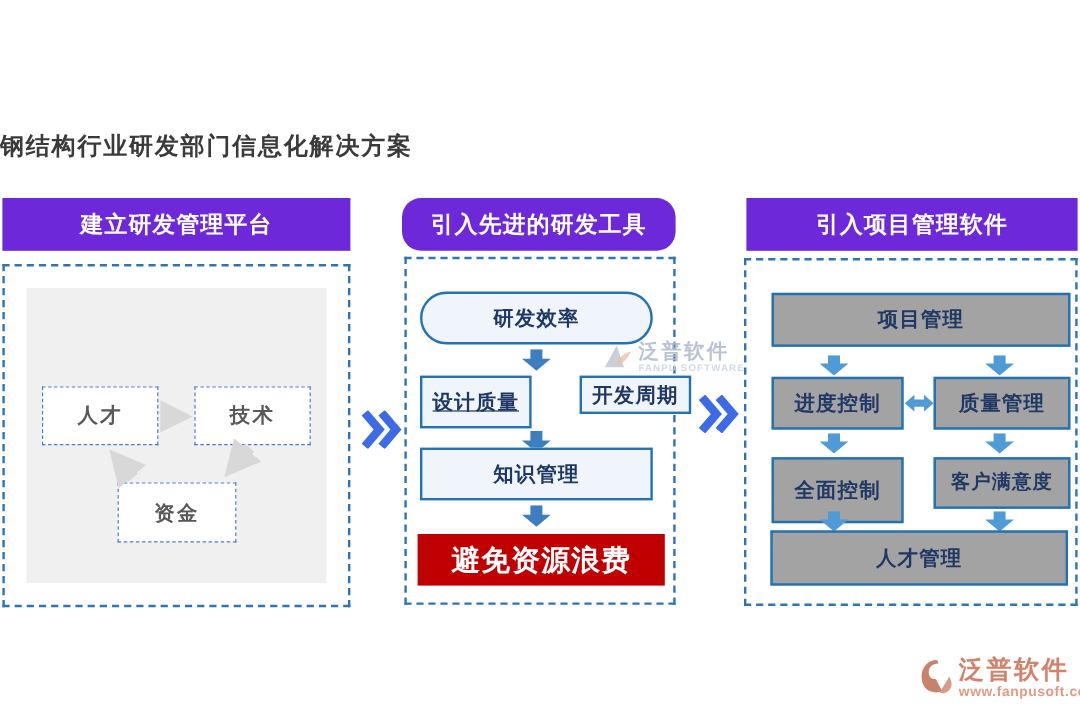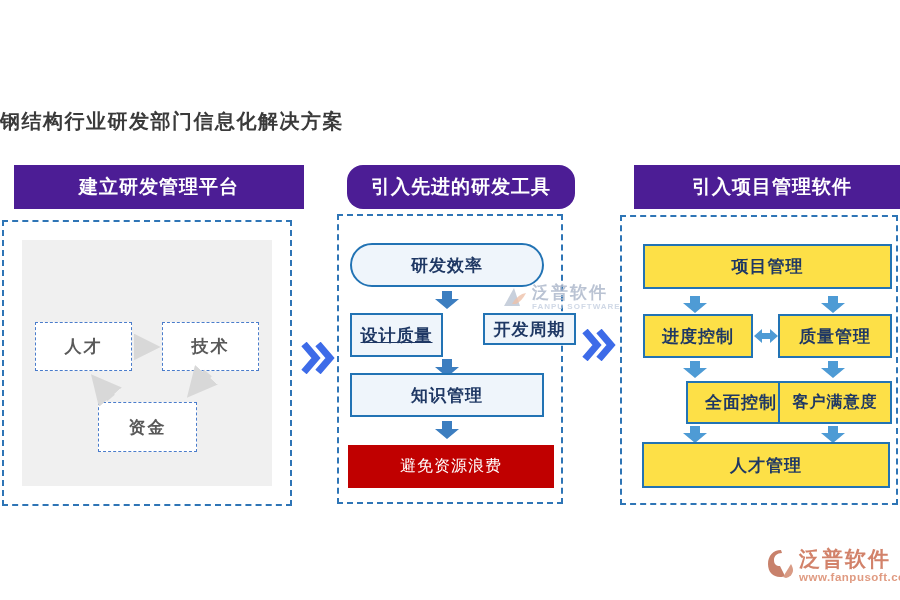--- a/index.html
+++ b/index.html
@@ -1,31 +1,31 @@
 <!DOCTYPE html>
 <html><head>
 <meta charset="utf-8">
 <style>
   html,body{margin:0;padding:0;background:#fff;}
   #stage{position:relative;width:900px;height:600px;background:#ffffff;overflow:hidden;
          font-family:"Liberation Sans","DejaVu Sans",sans-serif;}
   .abs{position:absolute;box-sizing:border-box;}
   .title{width:900px;top:108px;left:0;font-size:20px;font-weight:bold;
          color:#3a3a3a;letter-spacing:1.5px;margin:0;}
-  .hdr{background:#4c1d95;color:#ffffff;font-size:19px;font-weight:bold;
-       display:flex;align-items:center;justify-content:center;letter-spacing:1px;margin-left:12px;}
+  .hdr{background:#6d28d9;color:#ffffff;font-size:19px;font-weight:bold;
+       display:flex;align-items:center;justify-content:center;letter-spacing:1px;}
   .dashedpanel{border:2px dashed #2E75B6;background:transparent;}
   .graybg{background:#F0F0F0;}
   .gbox{background:#ffffff;border:1.5px dashed #4A7CCB;color:#595959;font-size:17px;font-weight:bold;
         display:flex;align-items:center;justify-content:center;letter-spacing:2px;}
   .mbox{background:#EFF5FB;border:2px solid #2273B4;color:#1F3864;font-size:17px;font-weight:bold;
         display:flex;align-items:center;justify-content:center;letter-spacing:1px;}
-  .rbox{background:#fde047;border:2px solid #2273B4;color:#1F3864;font-size:17px;font-weight:bold;
+  .rbox{background:#a3a3a3;border:2px solid #2273B4;color:#1F3864;font-size:17px;font-weight:bold;
         display:flex;align-items:center;justify-content:center;letter-spacing:1px;}
-  .redbox{background:#C00000;color:#ffffff;font-size:16px;font-weight:normal;
+  .redbox{background:#C00000;color:#ffffff;font-size:24px;font-weight:bold;
         display:flex;align-items:center;justify-content:center;letter-spacing:1px;}
   .wm{display:flex;align-items:flex-start;gap:4px;opacity:.85;}
   .wm-name{color:#AEB9CC;font-size:17px;font-weight:bold;letter-spacing:2px;line-height:18px;}
   .wm-en{color:#C8D2E2;font-size:8px;font-weight:bold;letter-spacing:1px;line-height:10px;}
   .logo-name{color:#D2826A;font-size:21px;font-weight:bold;letter-spacing:2px;line-height:22px;}
   .logo-url{color:#E09B82;font-size:11.5px;font-weight:bold;line-height:14px;letter-spacing:.5px;}
 </style>
 </head>
 <body>
 
@@ -116,21 +116,21 @@
     <path d="M0,8 L8,1 v4 h8 v-4 l8,7 -8,7 v-4 h-8 v4 z" fill="#4E9BD5"></path>
   </svg>
 
   <svg class="abs" style="left:683px;top:361px;" width="24" height="17" viewBox="0 0 24 17">
     <path d="M7,0 h10 v7 h7 l-12,10 -12,-10 h7 z" fill="#4E9BD5"></path>
   </svg>
   <svg class="abs" style="left:821px;top:361px;" width="24" height="17" viewBox="0 0 24 17">
     <path d="M7,0 h10 v7 h7 l-12,10 -12,-10 h7 z" fill="#4E9BD5"></path>
   </svg>
 
-  <div class="abs rbox" style="left:643px;top:381px;width:110px;height:43px;margin-left:43px;">全面控制</div>
+  <div class="abs rbox" style="left:643px;top:381px;width:110px;height:55px;">全面控制</div>
   <div class="abs rbox" style="left:778px;top:381px;width:114px;height:43px;font-size:16px;">客户满意度</div>
 
   <svg class="abs" style="left:683px;top:426px;" width="24" height="17" viewBox="0 0 24 17">
     <path d="M7,0 h10 v7 h7 l-12,10 -12,-10 h7 z" fill="#4E9BD5"></path>
   </svg>
   <svg class="abs" style="left:821px;top:426px;" width="24" height="17" viewBox="0 0 24 17">
     <path d="M7,0 h10 v7 h7 l-12,10 -12,-10 h7 z" fill="#4E9BD5"></path>
   </svg>
 
   <div class="abs rbox" style="left:642px;top:442px;width:248px;height:46px;">人才管理</div>

